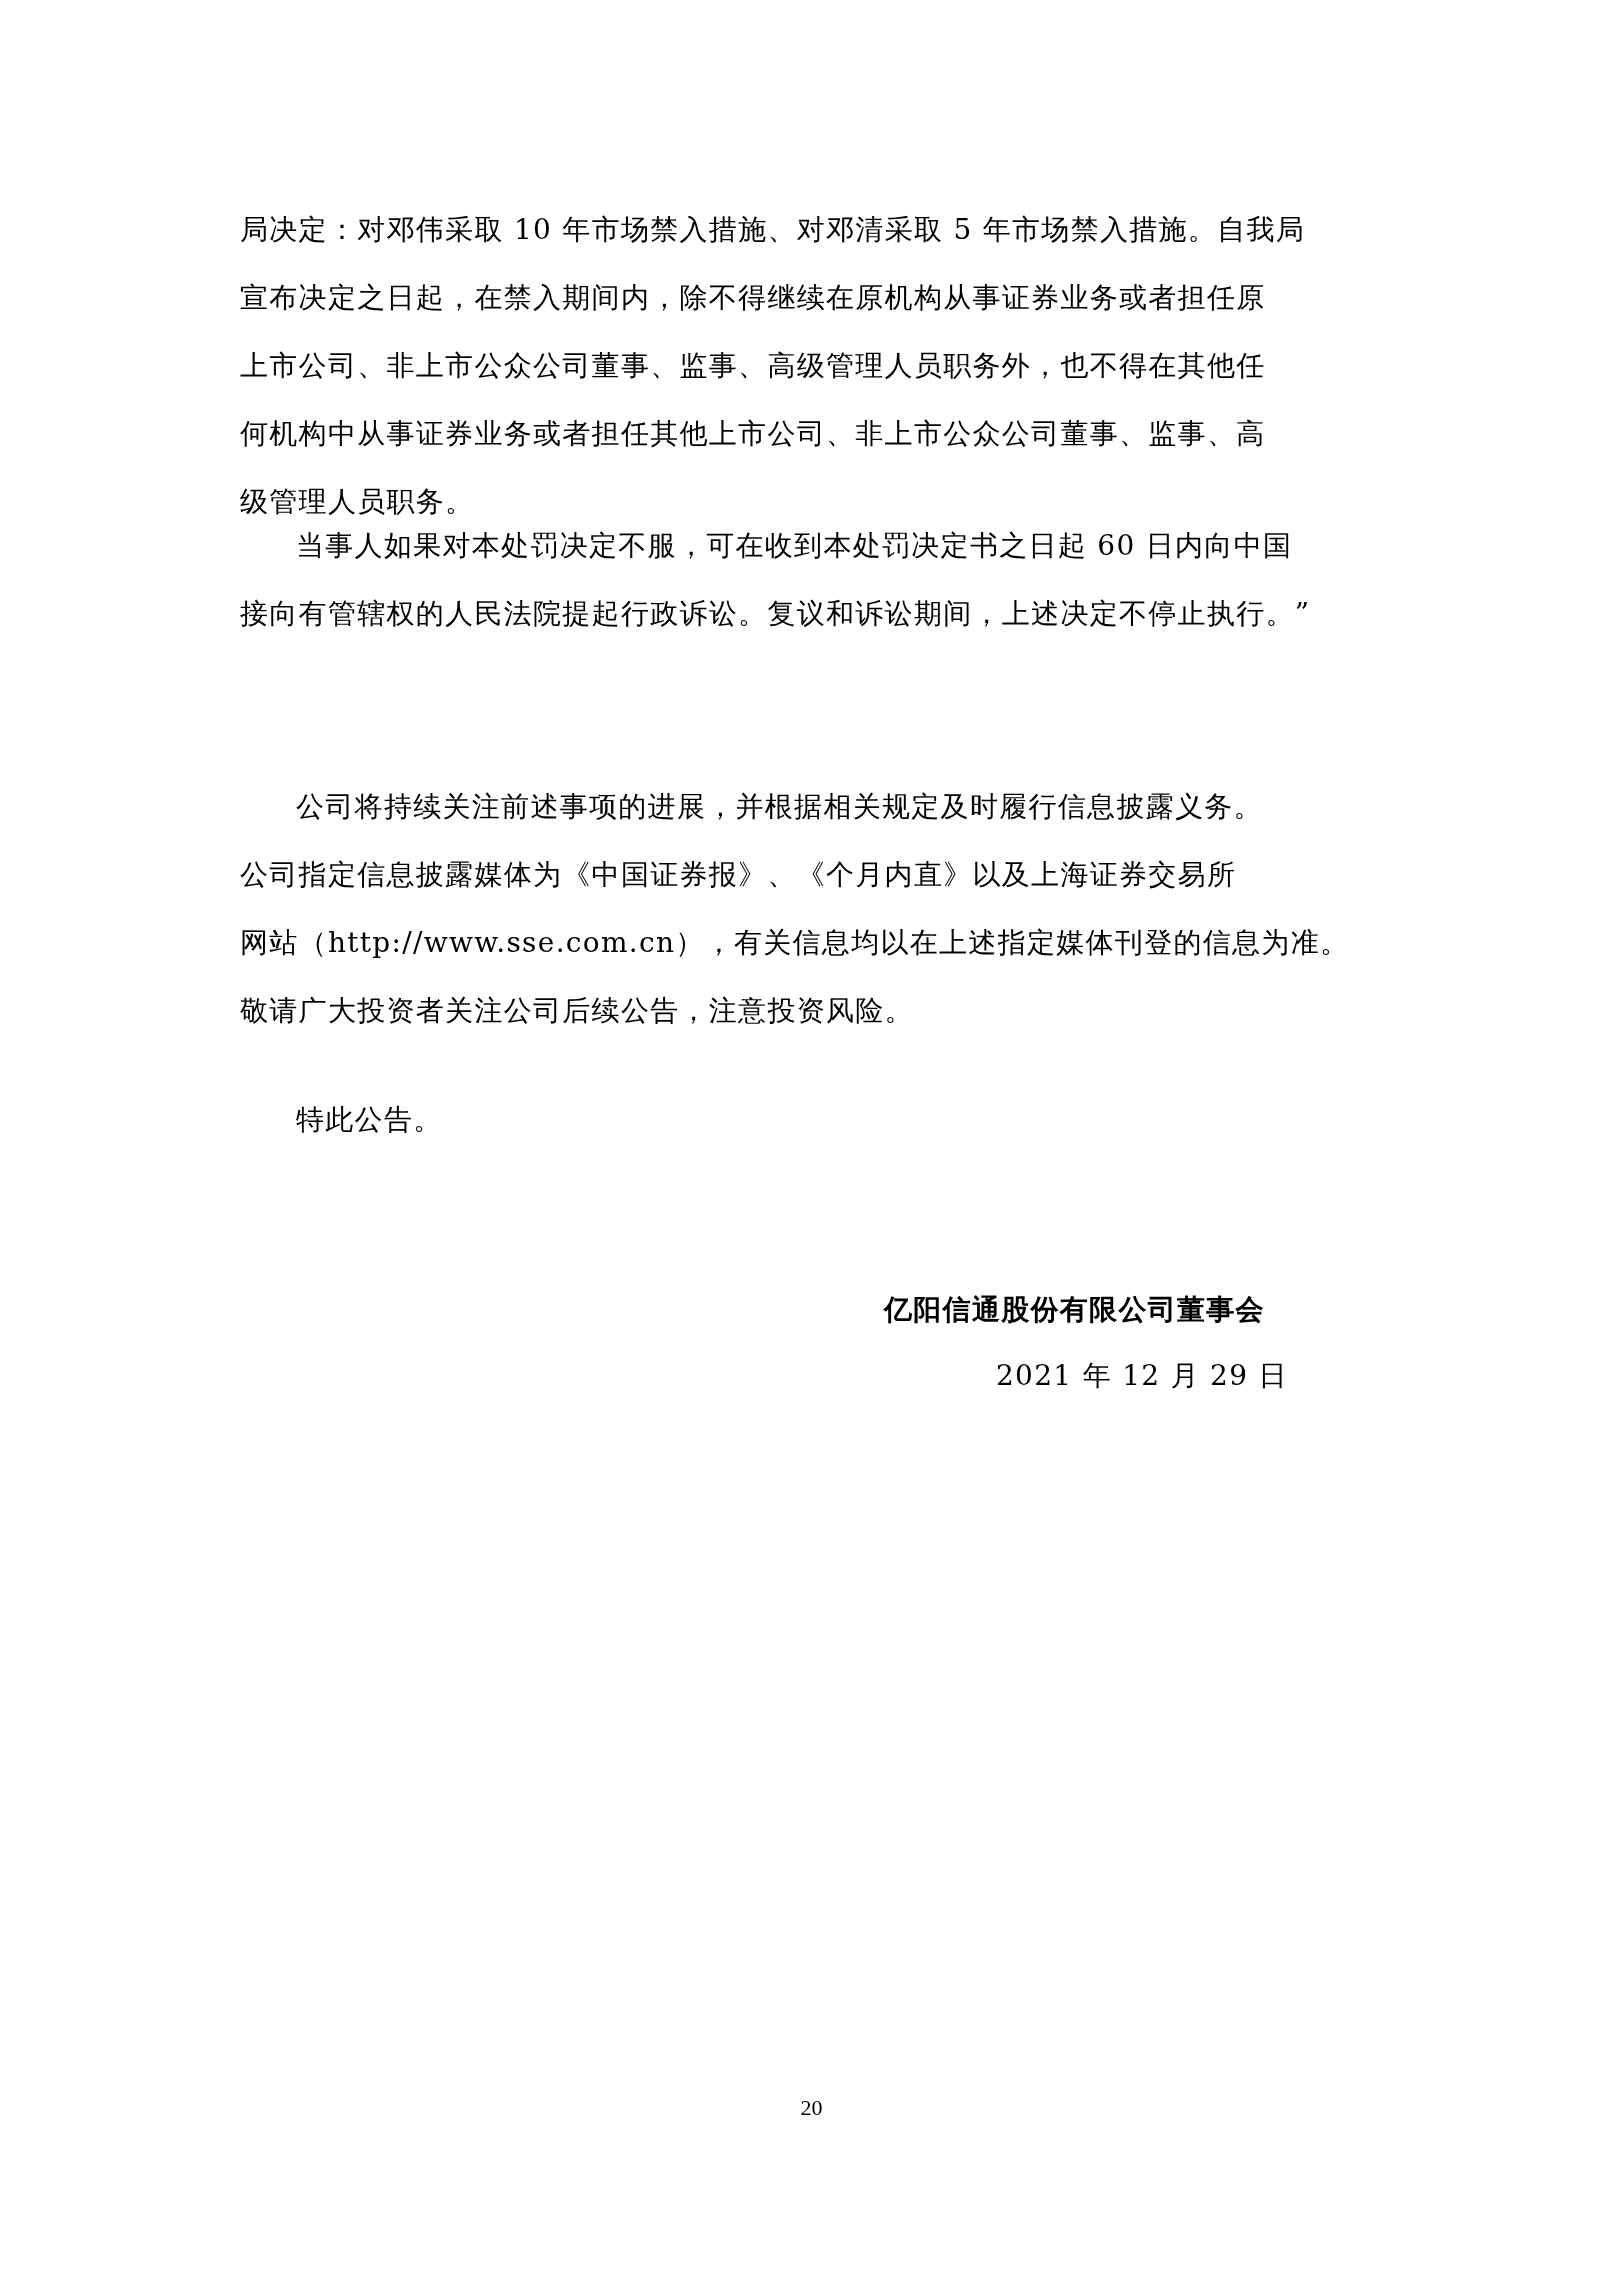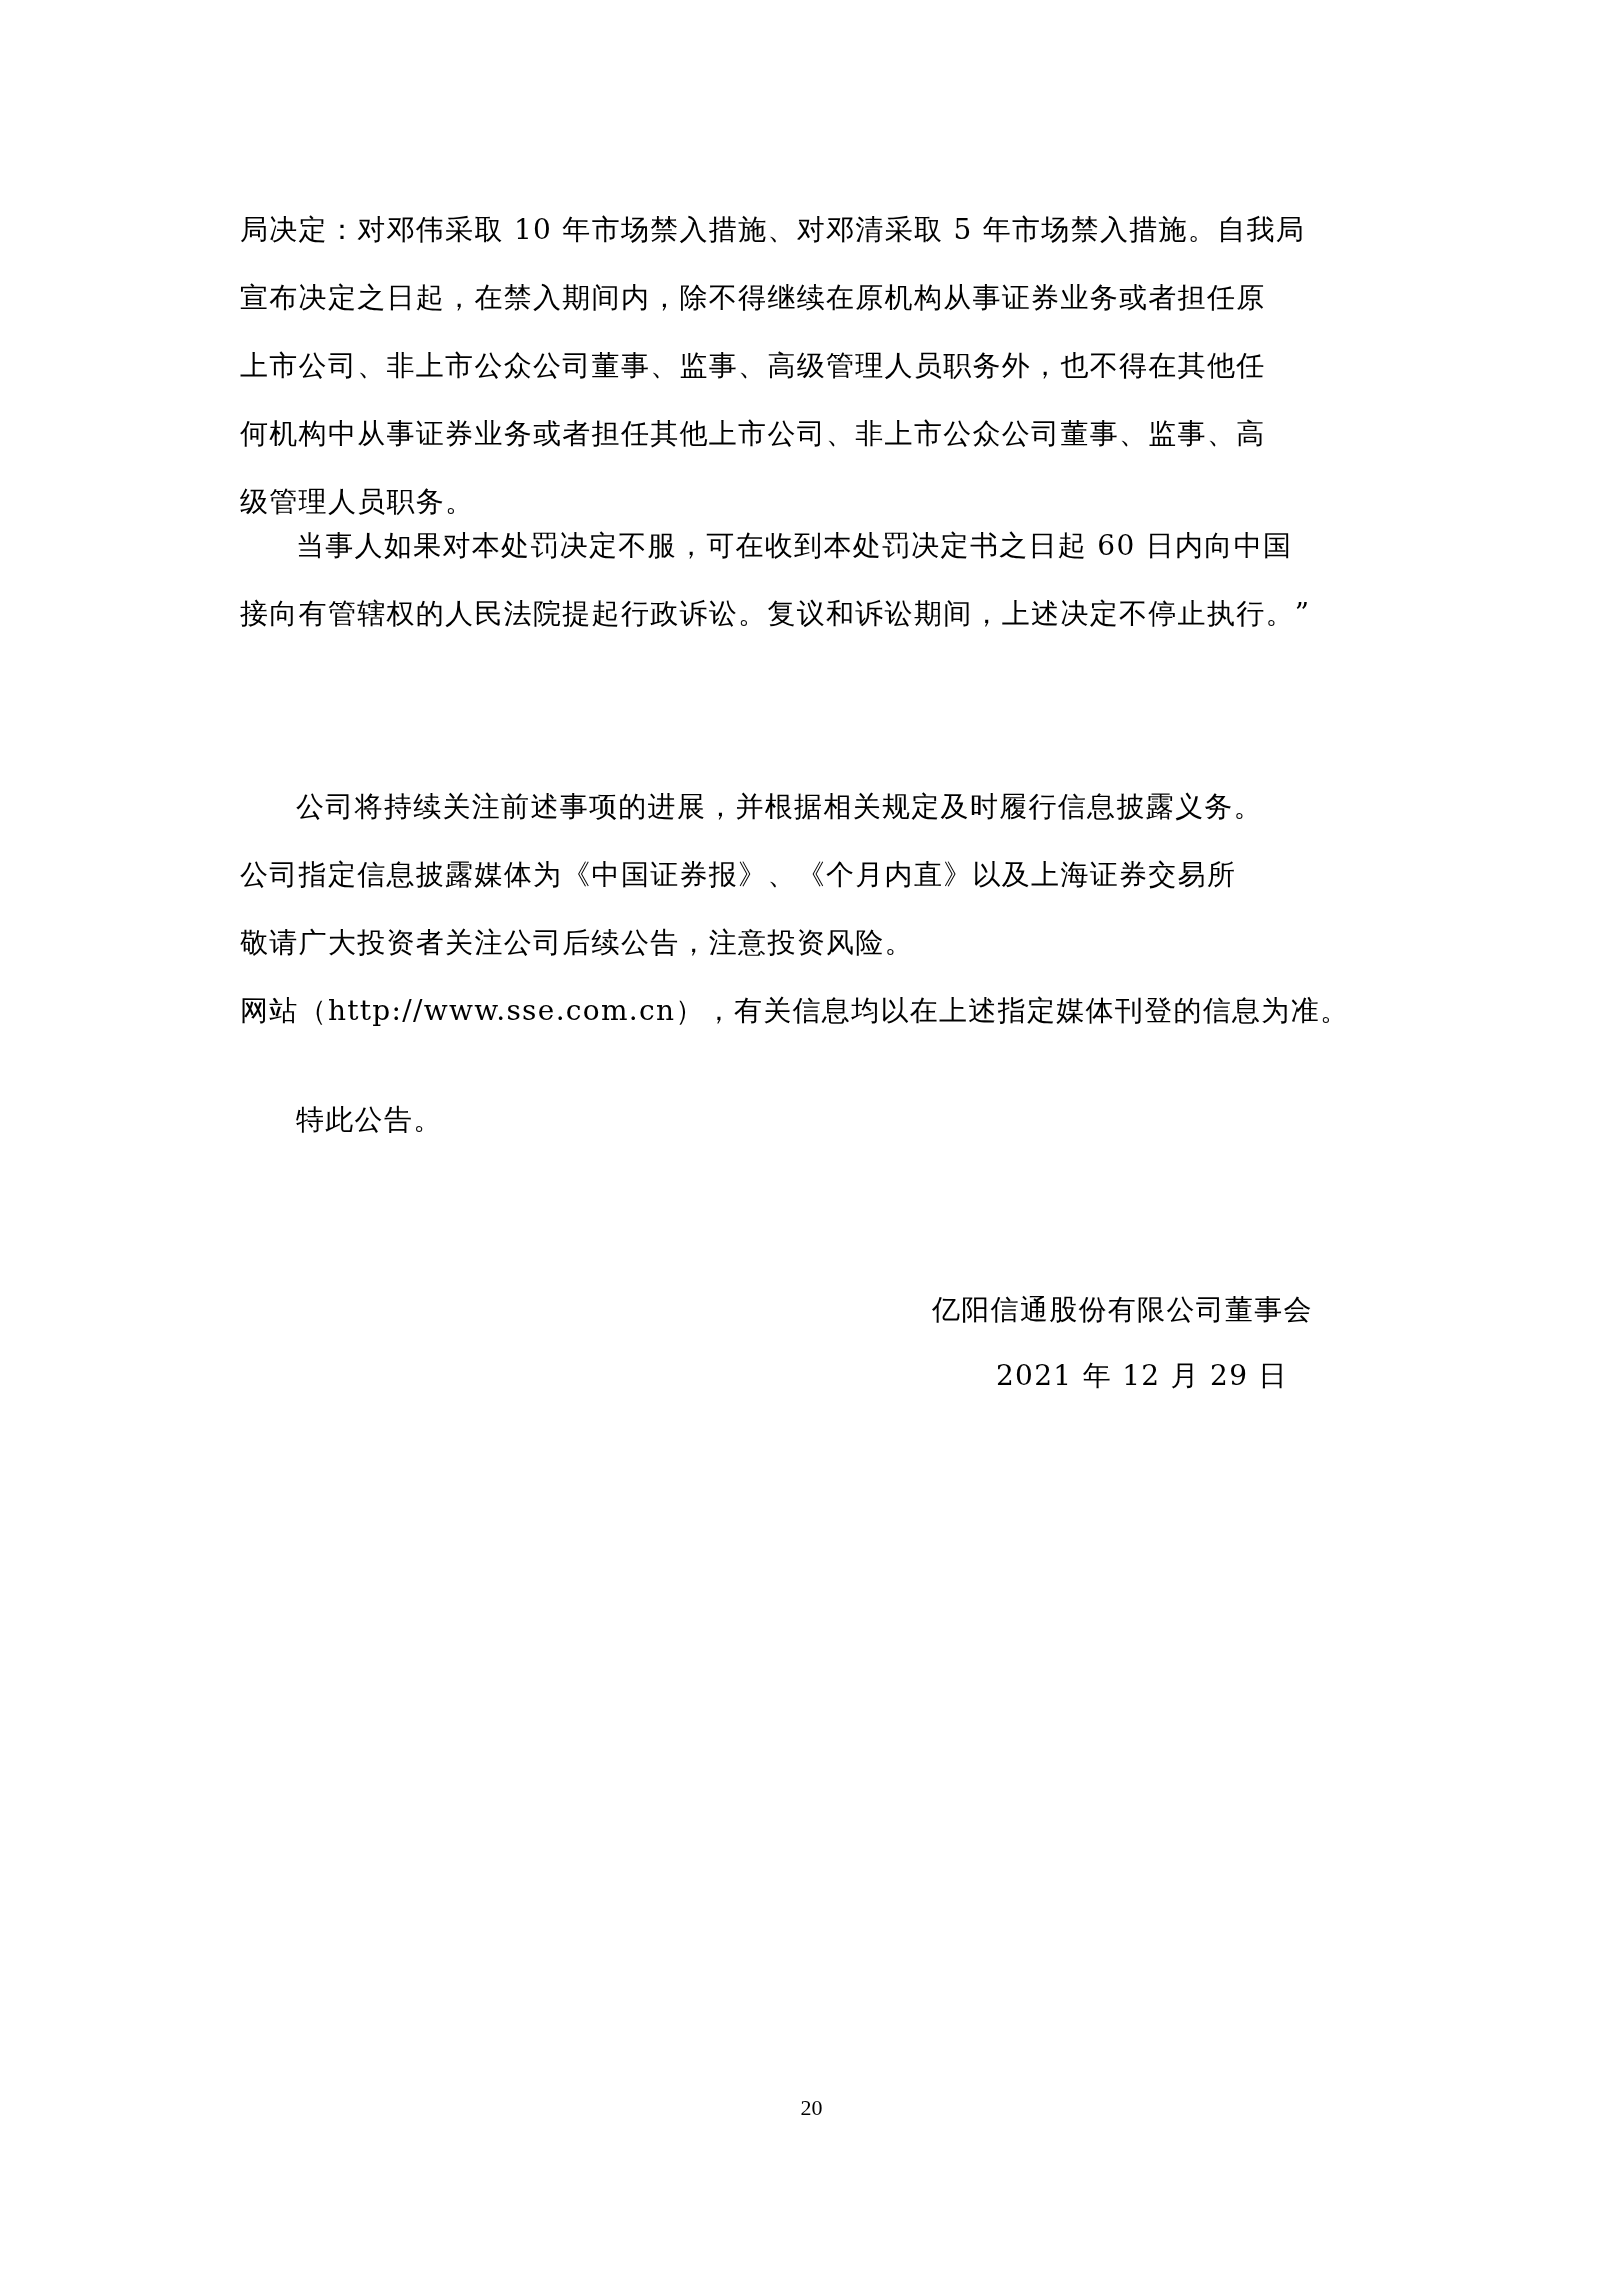--- a/index.html
+++ b/index.html
@@ -41,21 +41,21 @@
     #block2 { top: 512px; }
     #block3 { top: 773px; }
     #block4 { top: 1086px; }
     .signature {
       position: absolute;
       font-size: 28px;
       line-height: 66px;
       letter-spacing: 1.3px;
       white-space: nowrap;
     }
-    #sig-company { left: 932px; top: 1277px; }
+    #sig-company { left: 884px; top: 1277px; font-weight: bold; }
     #sig-date { left: 996px; top: 1343px; }
     .page-number {
       position: absolute;
       left: 0;
       width: 1623px;
       top: 2095px;
       text-align: center;
       font-family: "Liberation Serif", serif;
       font-size: 22px;
     }
@@ -74,22 +74,22 @@
   </div>
 
   <div id="block2" class="body-text">
     <span class="line indent">当事人如果对本处罚决定不服，可在收到本处罚决定书之日起 60 日内向中国</span>
     <span class="line">接向有管辖权的人民法院提起行政诉讼。复议和诉讼期间，上述决定不停止执行。”</span>
   </div>
 
   <div id="block3" class="body-text">
     <span class="line indent">公司将持续关注前述事项的进展，并根据相关规定及时履行信息披露义务。</span>
     <span class="line">公司指定信息披露媒体为《中国证券报》、《个月内直》以及上海证券交易所</span>
+    <span class="line">网站（http://www.sse.com.cn），有关信息均以在上述指定媒体刊登的信息为准。</span>
     <span class="line">敬请广大投资者关注公司后续公告，注意投资风险。</span>
-    <span class="line">网站（http://www.sse.com.cn），有关信息均以在上述指定媒体刊登的信息为准。</span>
   </div>
 
   <div id="block4" class="body-text">
     <span class="line indent">特此公告。</span>
   </div>
 
   <div id="sig-company" class="signature">亿阳信通股份有限公司董事会</div>
   <div id="sig-date" class="signature">2021 年 12 月 29 日</div>
 
   <div class="page-number">20</div>

